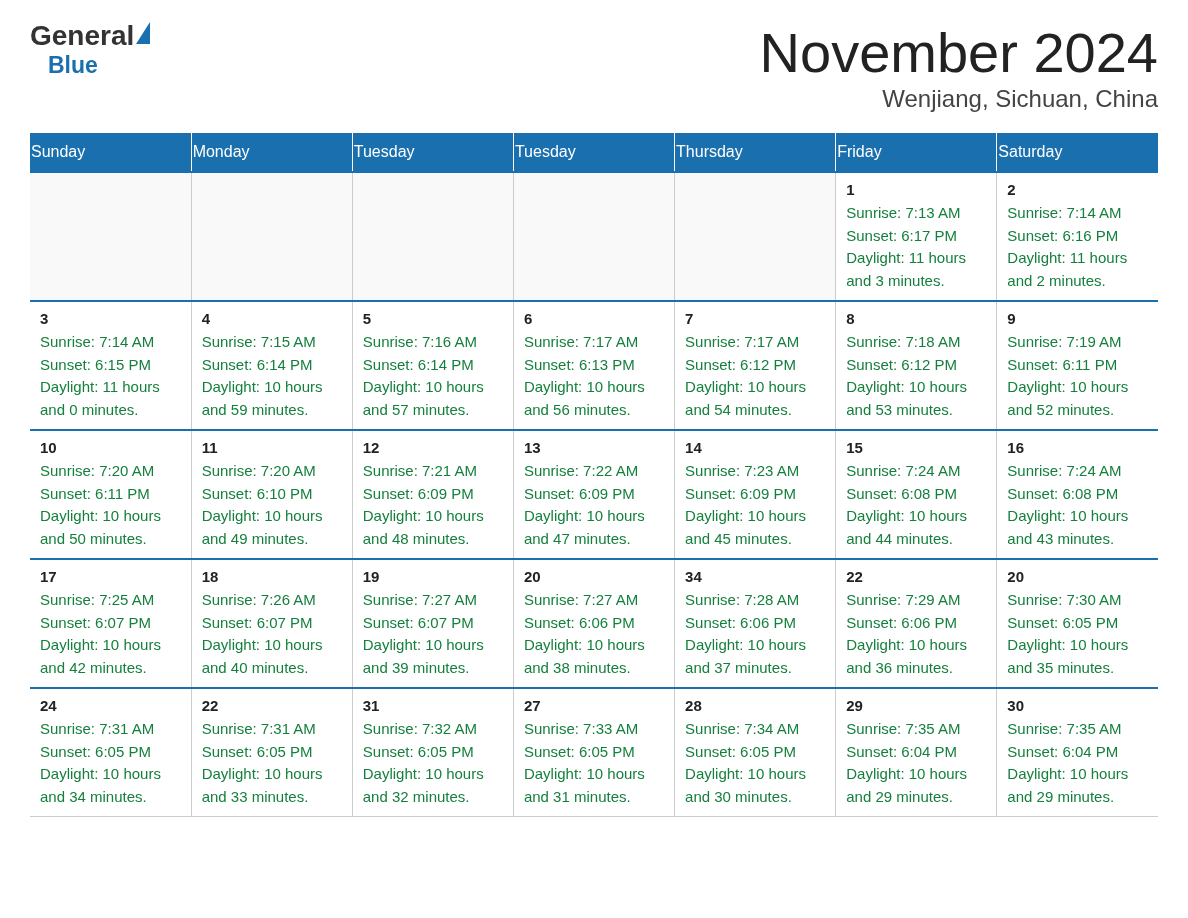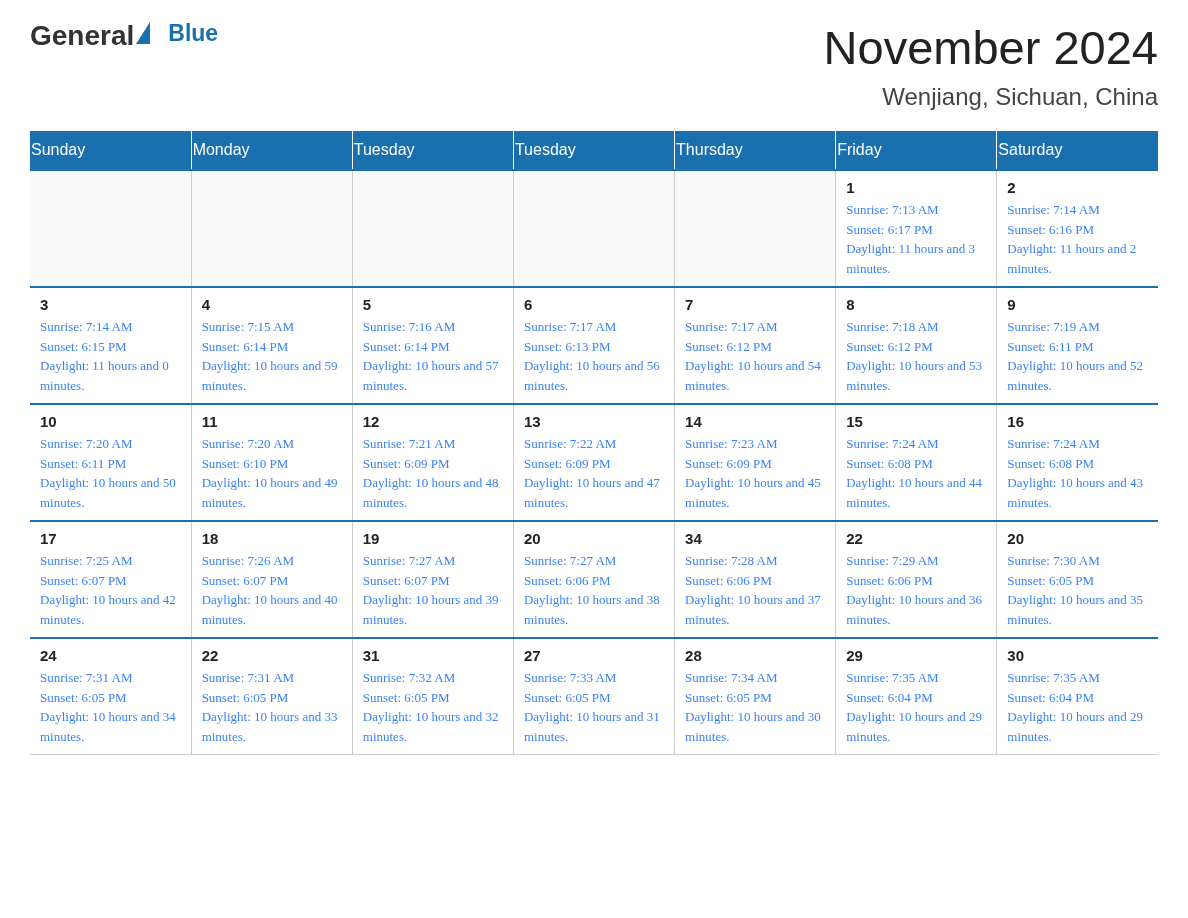--- a/index.html
+++ b/index.html
@@ -40,36 +40,36 @@
       color: #1a6faf;
       font-family: Arial, sans-serif;
       margin-left: 18px;
     }
     .logo-line2 {
       display: flex;
       align-items: center;
     }
     .logo-wrapper {
       display: flex;
-      flex-direction: row;
+      flex-direction: column;
     }
     .title-area {
       text-align: right;
     }
     .month-title {
-      font-size: 47px;
+      font-size: 56px;
       font-weight: normal;
       color: #222;
       font-family: Arial, sans-serif;
     }
     .location-title {
       font-size: 24px;
       color: #444;
       font-weight: normal;
-      margin-top: 8px;
+      margin-top: 0;
     }
     table {
       width: 100%;
       border-collapse: collapse;
     }
     thead tr th {
       background-color: #1a6faf;
       color: #fff;
       font-size: 16px;
       font-weight: normal;
@@ -94,24 +94,23 @@
       border-right: none;
     }
     .day-num {
       font-size: 15px;
       font-weight: bold;
       color: #222;
       display: block;
       margin-bottom: 4px;
     }
     .day-info {
-      font-size: 13px;
+      font-size: 15px;
       line-height: 1.5;
-      color: #3b82f6;
-      font-family: Liberation Serif, serif;
+      color: #15803d;
     }
     .empty-cell {
       background: #f9f9f9;
     }
     tbody tr:last-child td {
       border-bottom: 1px solid #ccc;
     }
   </style>
 </head>
 <body>

